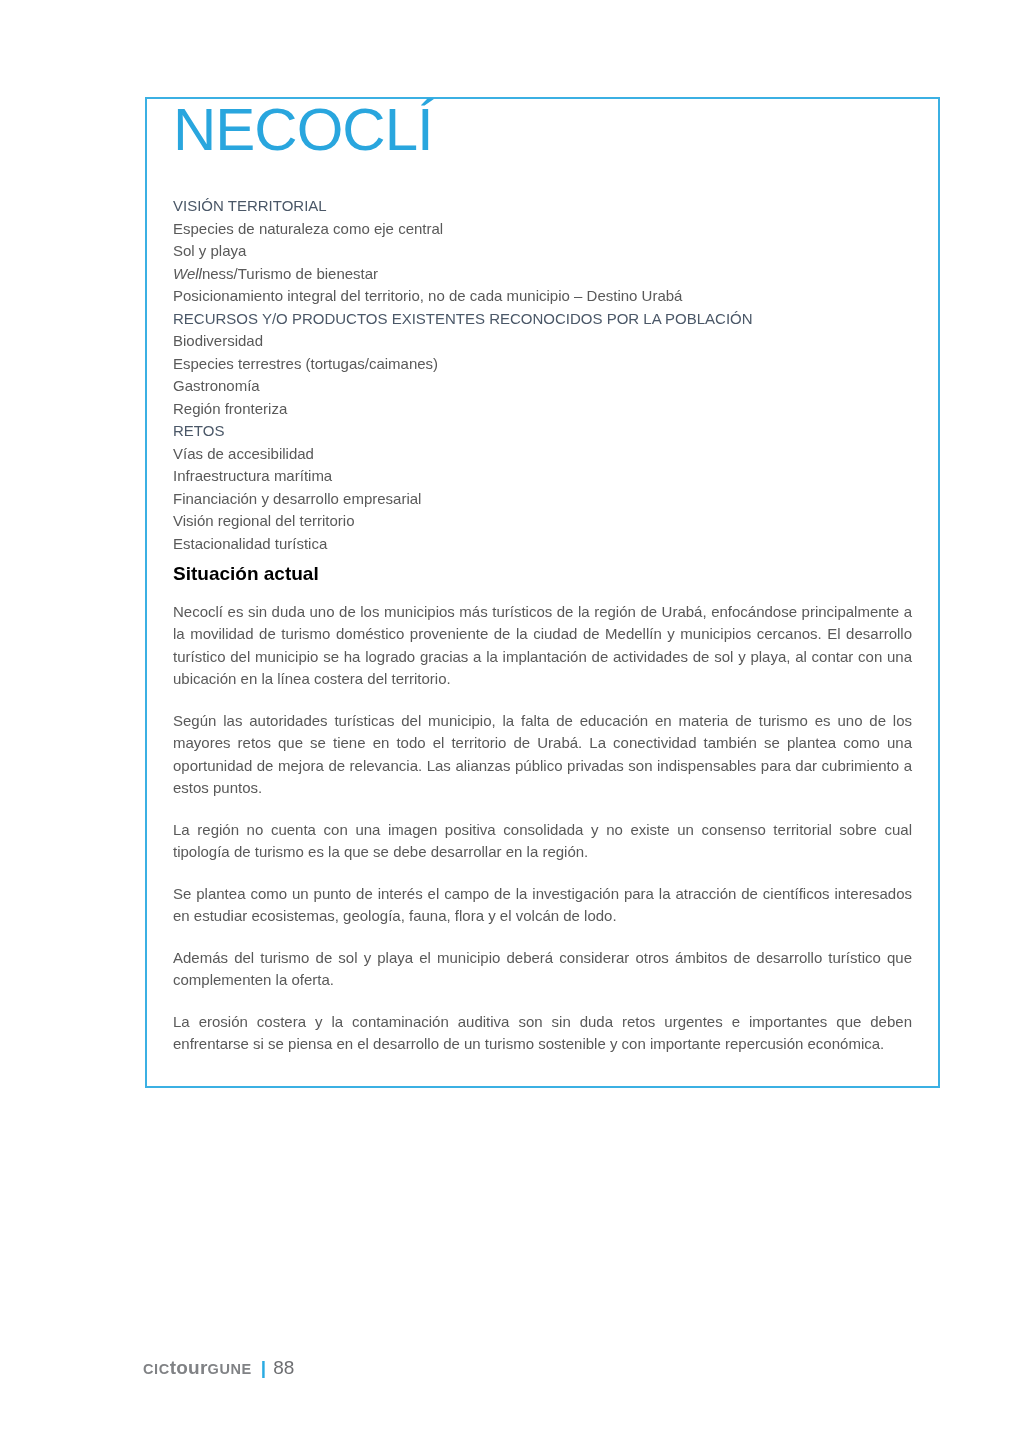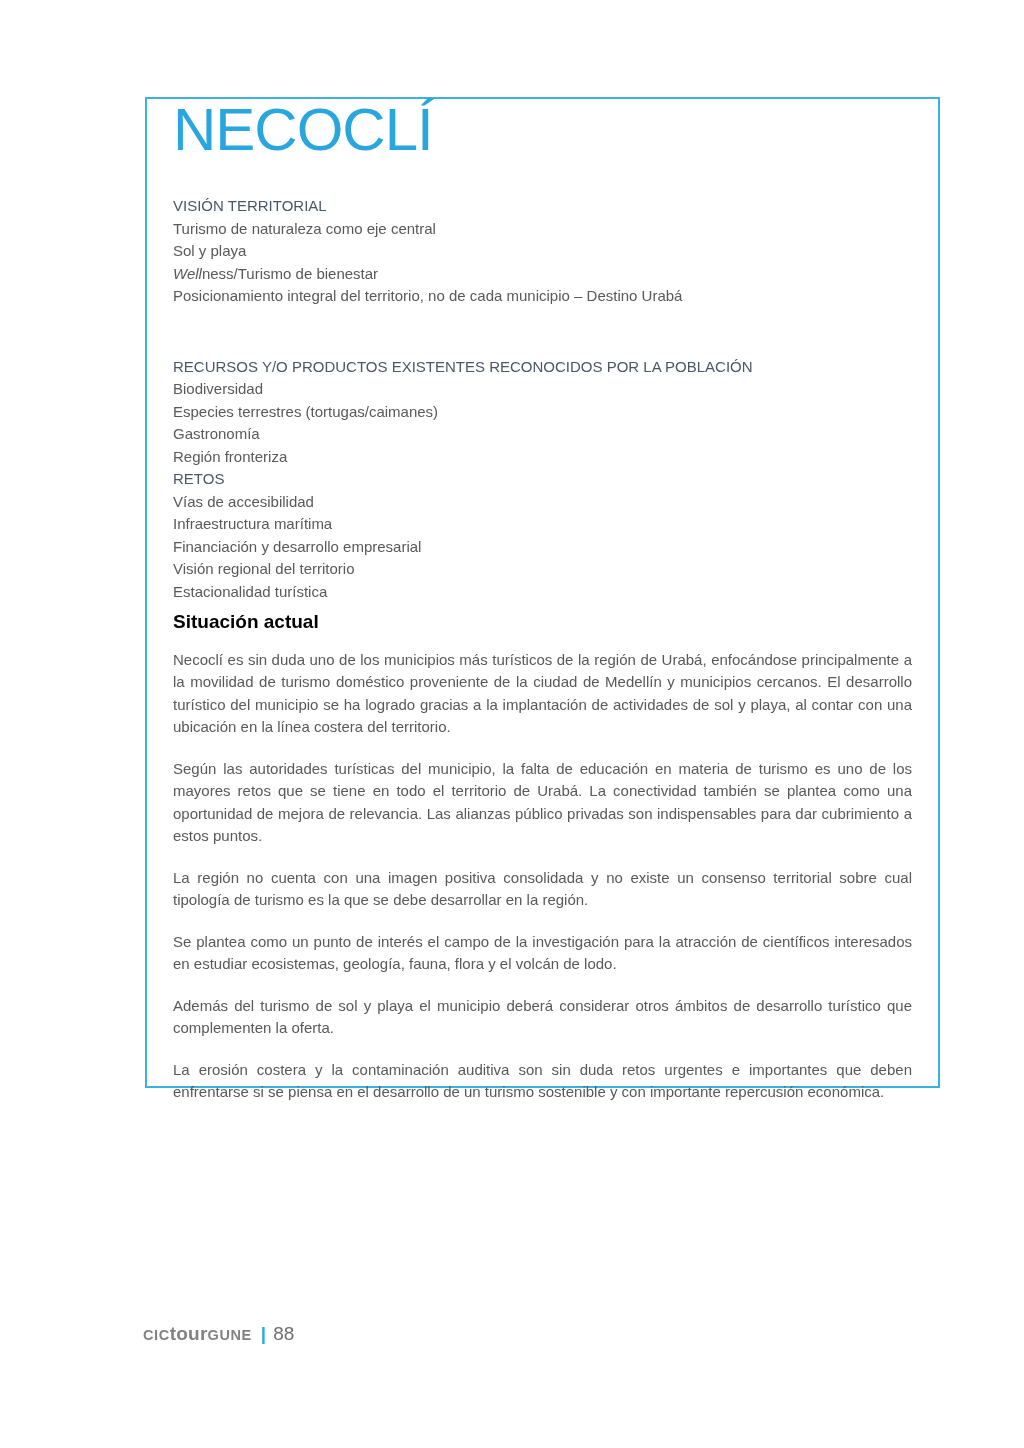--- a/index.html
+++ b/index.html
@@ -33,42 +33,42 @@
   .block {
     font-size:15px;
     line-height:22.5px;
     color:#595959;
   }
   .block-heading {
     font-weight:400;
     color:#4a5767;
   }
   .block-vision   { margin-top:36px; }
-  .block-recursos { margin-top:48px; }
+  .block-recursos { }
   .block-retos    { }
   .situ-heading {
     margin-top:8px;
     font-size:19px;
     line-height:22.5px;
     font-weight:700;
     color:#000000;
   }
   .situacion p {
     margin:19px 0 0 0;
     font-size:15px;
     line-height:22.5px;
     color:#595959;
     text-align:justify;
   }
   .situacion p.first { margin-top:15px; }
   .block-line em { font-style:italic; }
   .footer {
     position:absolute;
     left:143px;
-    top:1323px;
+    top:1357px;
     display:flex;
     align-items:center;
   }
   .logo { color:#808285; font-weight:700; white-space:nowrap; }
   .logo .caps { font-size:14.5px; letter-spacing:0.6px; }
   .logo .low  { font-size:19px;  letter-spacing:0.2px; }
   .separator {
     color:#29abe2;
     font-size:19px;
     font-weight:700;
@@ -80,21 +80,21 @@
 <body>
 
 <div class="page">
 
   <div class="frame">
 
     <h1 class="title">NECOCLÍ</h1>
 
     <section class="block block-vision">
       <div class="block-heading">VISIÓN TERRITORIAL</div>
-      <div class="block-line">Turismo de naturaleza como eje central</div>
+      <div class="block-line">Especies de naturaleza como eje central</div>
       <div class="block-line">Sol y playa</div>
       <div class="block-line"><em>Well</em><span>ness/Turismo de bienestar</span></div>
       <div class="block-line">Posicionamiento integral del territorio, no de cada municipio – Destino Urabá</div>
     </section>
 
     <section class="block block-recursos">
       <div class="block-heading">RECURSOS Y/O PRODUCTOS EXISTENTES RECONOCIDOS POR LA POBLACIÓN</div>
       <div class="block-line">Biodiversidad</div>
       <div class="block-line">Especies terrestres (tortugas/caimanes)</div>
       <div class="block-line">Gastronomía</div>

